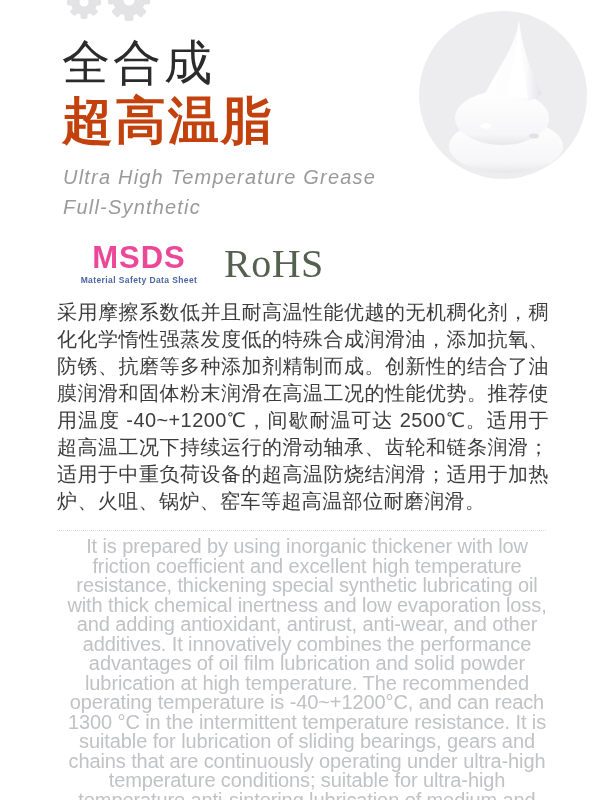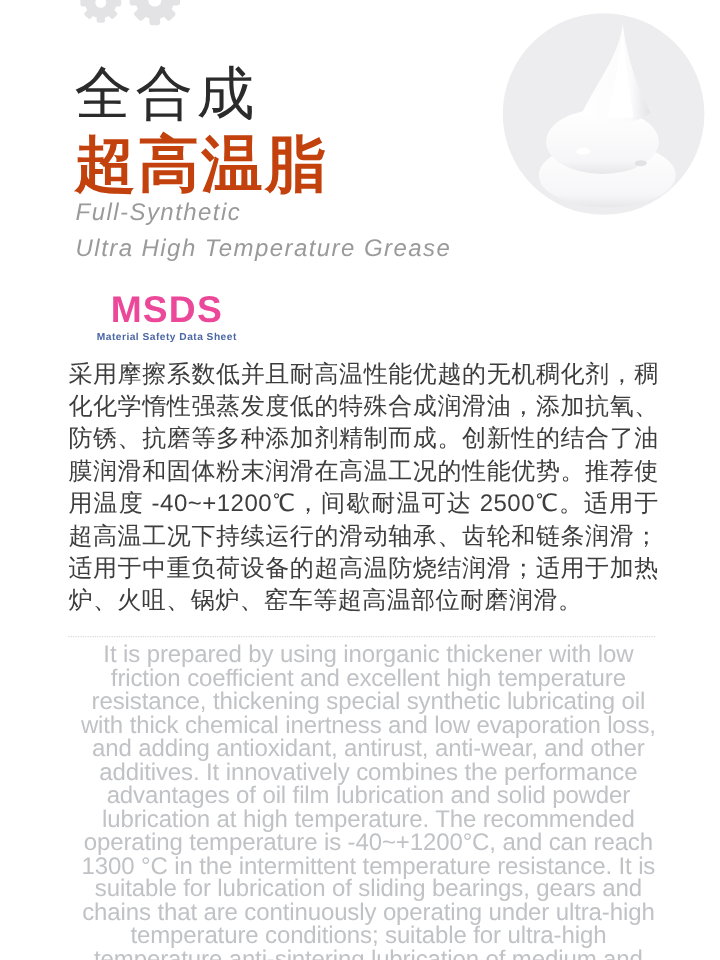--- a/index.html
+++ b/index.html
@@ -3,21 +3,21 @@
 <meta charset="utf-8">
 <style>
   * { margin:0; padding:0; box-sizing:border-box; }
   html,body { width:600px; height:800px; background:#ffffff; overflow:hidden; }
   body { position:relative; font-family:"Liberation Sans", sans-serif; }
 
   .gears { position:absolute; left:55px; top:0; }
 
   .product-photo { position:absolute; left:416px; top:6px; width:180px; height:180px; }
 
-  .title-block { position:absolute; left:62px; top:52px; }
+  .title-block { position:absolute; left:62px; top:36px; }
   .title-cn-black {
     display:block; font-size:48px; line-height:54px; font-weight:500;
     color:#2b2b2b; letter-spacing:3px;
   }
   .title-cn-red {
     display:block; font-size:51px; line-height:58px; font-weight:700;
     color:#c2410c; letter-spacing:2px; margin-top:2px;
   }
 
   .subtitle-block { position:absolute; left:63px; top:162px; }
@@ -114,28 +114,31 @@
   <ellipse cx="70" cy="120" rx="6" ry="3" fill="#ffffff" opacity="0.9"></ellipse>
   <ellipse cx="118" cy="130" rx="5" ry="2.5" fill="#e2e2e6"></ellipse>
 </svg>
 
 <div class="title-block">
   <span class="title-cn-black">全合成</span>
   <span class="title-cn-red">超高温脂</span>
 </div>
 
 <div class="subtitle-block">
+  <span class="subtitle-line">Ultra High Temperature Grease</span>
   <span class="subtitle-line">Full-Synthetic</span>
-  <span class="subtitle-line">Ultra High Temperature Grease</span>
 </div>
 
 <div class="certs">
   <div class="msds-logo">
     <span class="msds-text">MSDS</span>
     <span class="msds-caption">Material Safety Data Sheet</span>
+  </div>
+  <div class="rohs-logo">
+    <span class="rohs-text">RoHS</span>
   </div>
 </div>
 
 <p class="desc-cn">采用摩擦系数低并且耐高温性能优越的无机稠化剂，稠化化学惰性强蒸发度低的特殊合成润滑油，添加抗氧、防锈、抗磨等多种添加剂精制而成。创新性的结合了油膜润滑和固体粉末润滑在高温工况的性能优势。推荐使用温度 -40~+1200℃，间歇耐温可达 2500℃。适用于超高温工况下持续运行的滑动轴承、齿轮和链条润滑；适用于中重负荷设备的超高温防烧结润滑；适用于加热炉、火咀、锅炉、窑车等超高温部位耐磨润滑。</p>
 
 <div class="divider"></div>
 
 <p class="desc-en">It is prepared by using inorganic thickener with low friction coefficient and excellent high temperature resistance, thickening special synthetic lubricating oil with thick chemical inertness and low evaporation loss, and adding antioxidant, antirust, anti-wear, and other additives. It innovatively combines the performance advantages of oil film lubrication and solid powder lubrication at high temperature. The recommended operating temperature is -40~+1200°C, and can reach 1300 °C in the intermittent temperature resistance. It is suitable for lubrication of sliding bearings, gears and chains that are continuously operating under ultra-high temperature conditions; suitable for ultra-high temperature anti-sintering lubrication of medium and heavy load equipment; suitable for wear-resistant lubrication of ultra-high temperature parts such as heating furnace, fire nozzle as well as boiler and kiln car.</p>
 
 </body></html>

